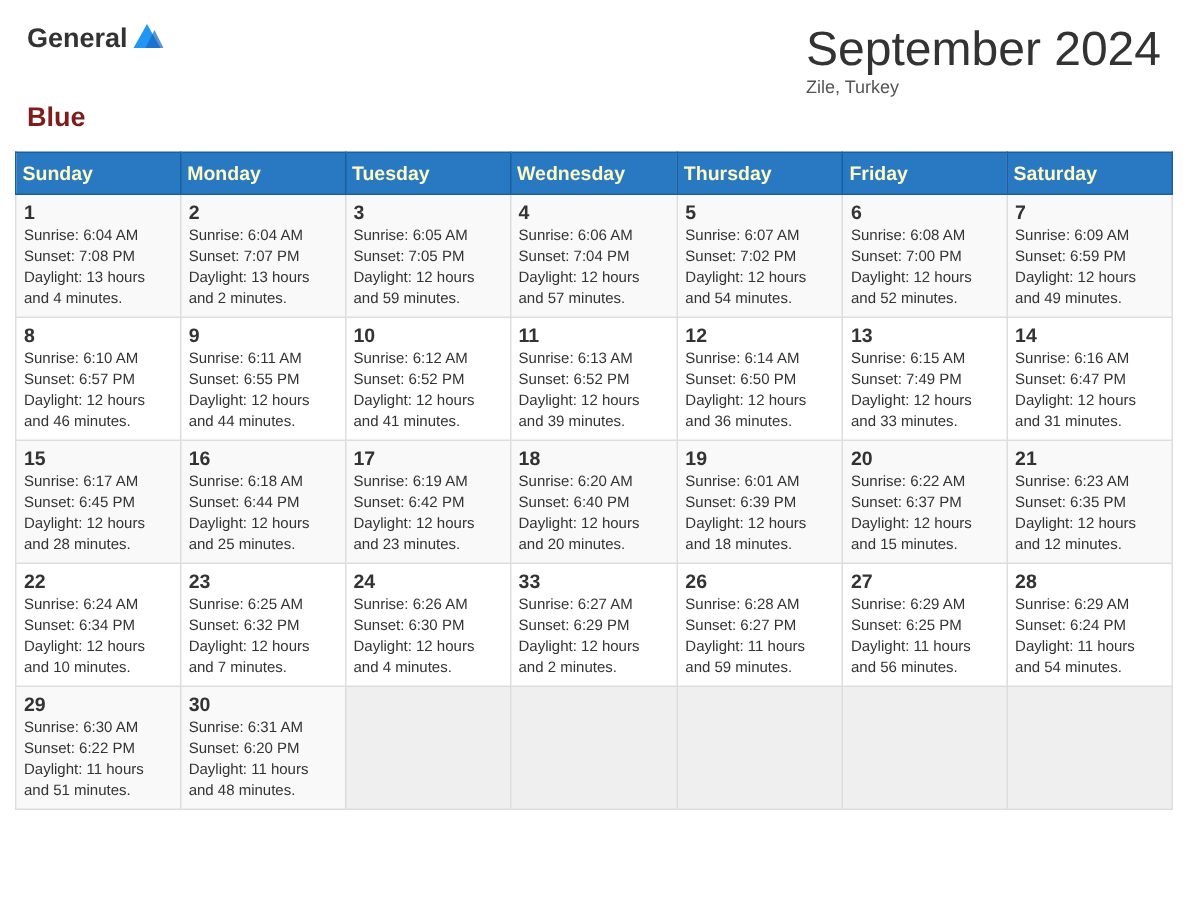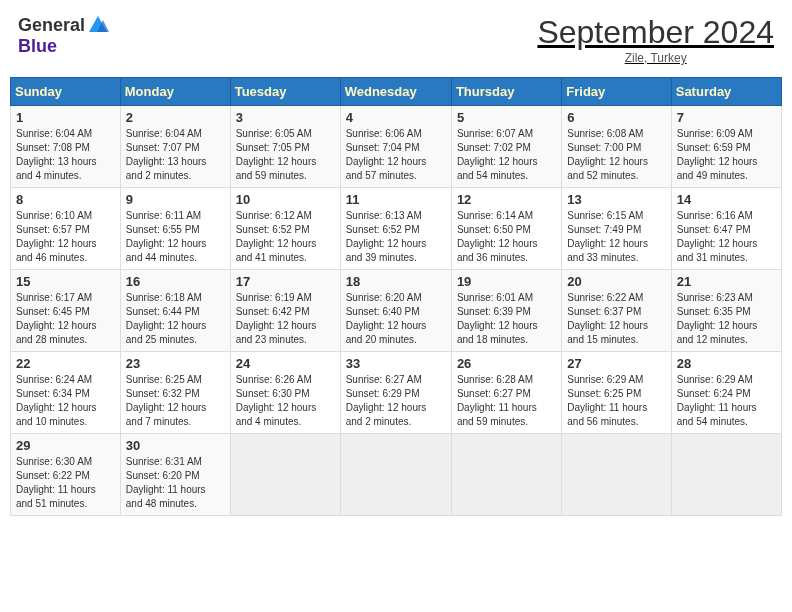--- a/index.html
+++ b/index.html
@@ -13,34 +13,34 @@
     .header {
       display: flex;
       justify-content: space-between;
       align-items: flex-start;
       margin-bottom: 8px;
       padding: 4px 8px;
     }
     .logo {
       display: flex;
       align-items: center;
+      gap: 32px;
     }
     .logo-text-general {
       font-size: 18px;
       font-weight: bold;
       color: #333;
     }
     .logo-icon {
       width: 22px;
       height: 22px;
       margin: 0 2px;
     }
     .title-block {
-      text-align: center;
-      text-decoration: underline;
+      text-align: left;
     }
     .month-title {
       font-size: 32px;
       color: #333;
       font-weight: normal;
     }
     .location {
       font-size: 12px;
       color: #555;
     }
@@ -95,21 +95,21 @@
   <div class="logo">
     <div style="display:flex;align-items:center;">
       <span class="logo-text-general">General</span>
       <svg class="logo-icon" viewBox="0 0 22 22">
         <polygon points="11,2 20,18 2,18" fill="#2196F3"></polygon>
         <polygon points="16,6 22,18 10,18" fill="#1565C0" opacity="0.7"></polygon>
       </svg>
       <br>
     </div>
     <div>
-      <span style="font-size:18px;font-weight:bold;color:#4c1d95;">Blue</span>
+      <span style="font-size:18px;font-weight:bold;color:#7f1d1d;">Blue</span>
     </div>
   </div>
   <div class="title-block">
     <div class="month-title">September 2024</div>
     <div class="location">Zile, Turkey</div>
   </div>
 </div>
 
 <table class="calendar">
   <thead>

